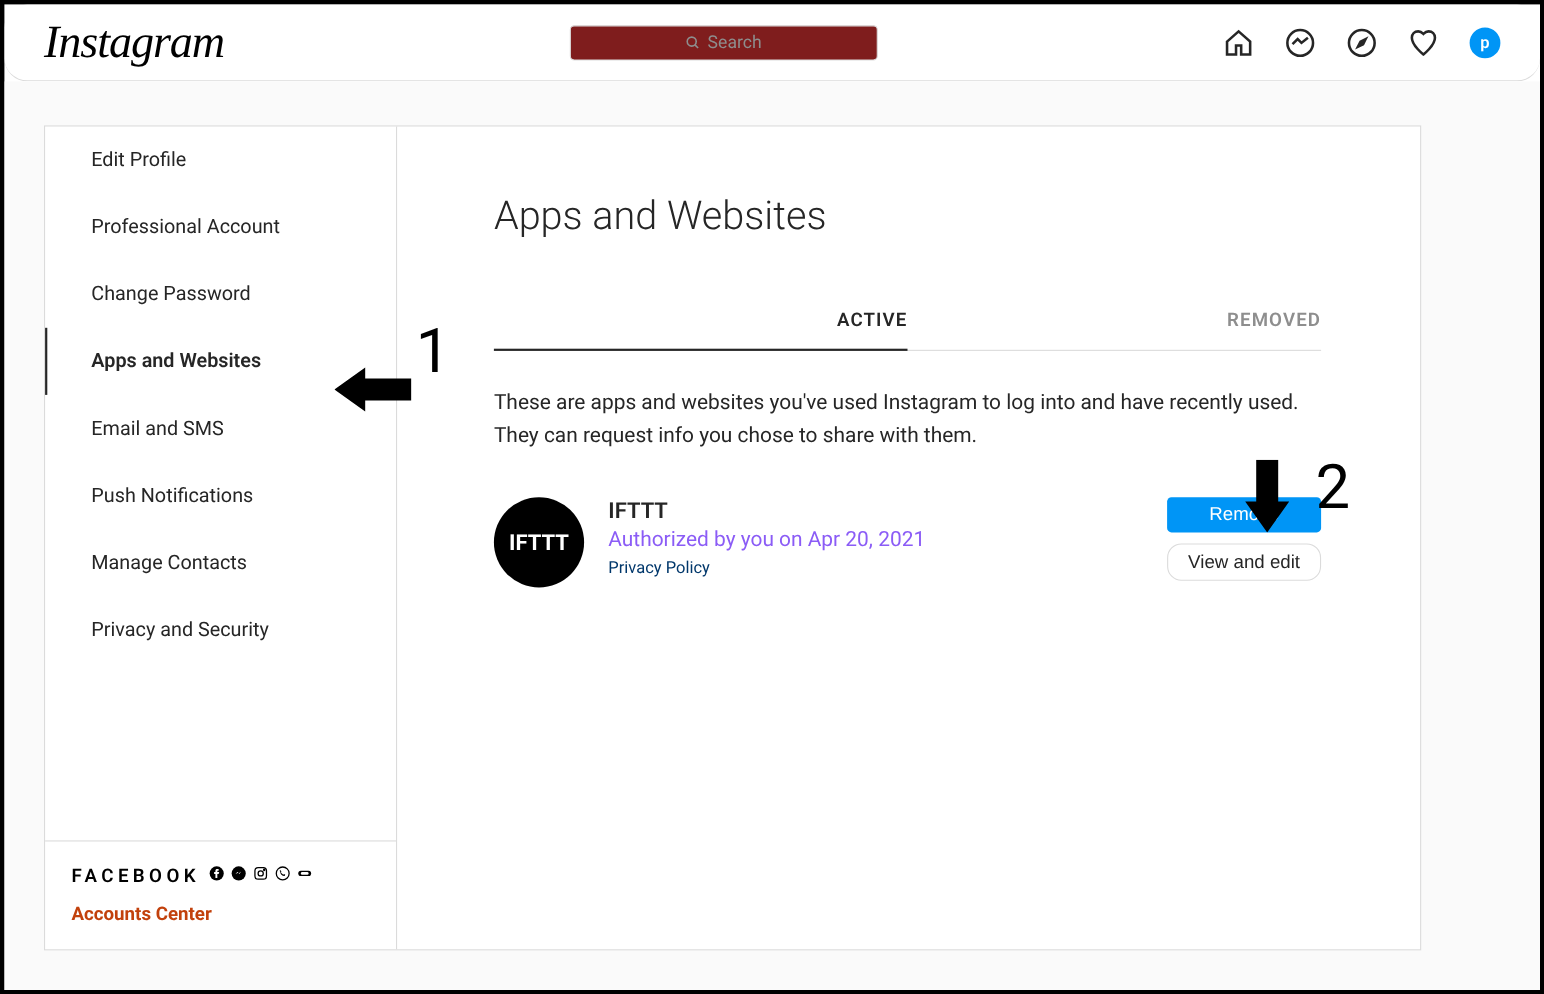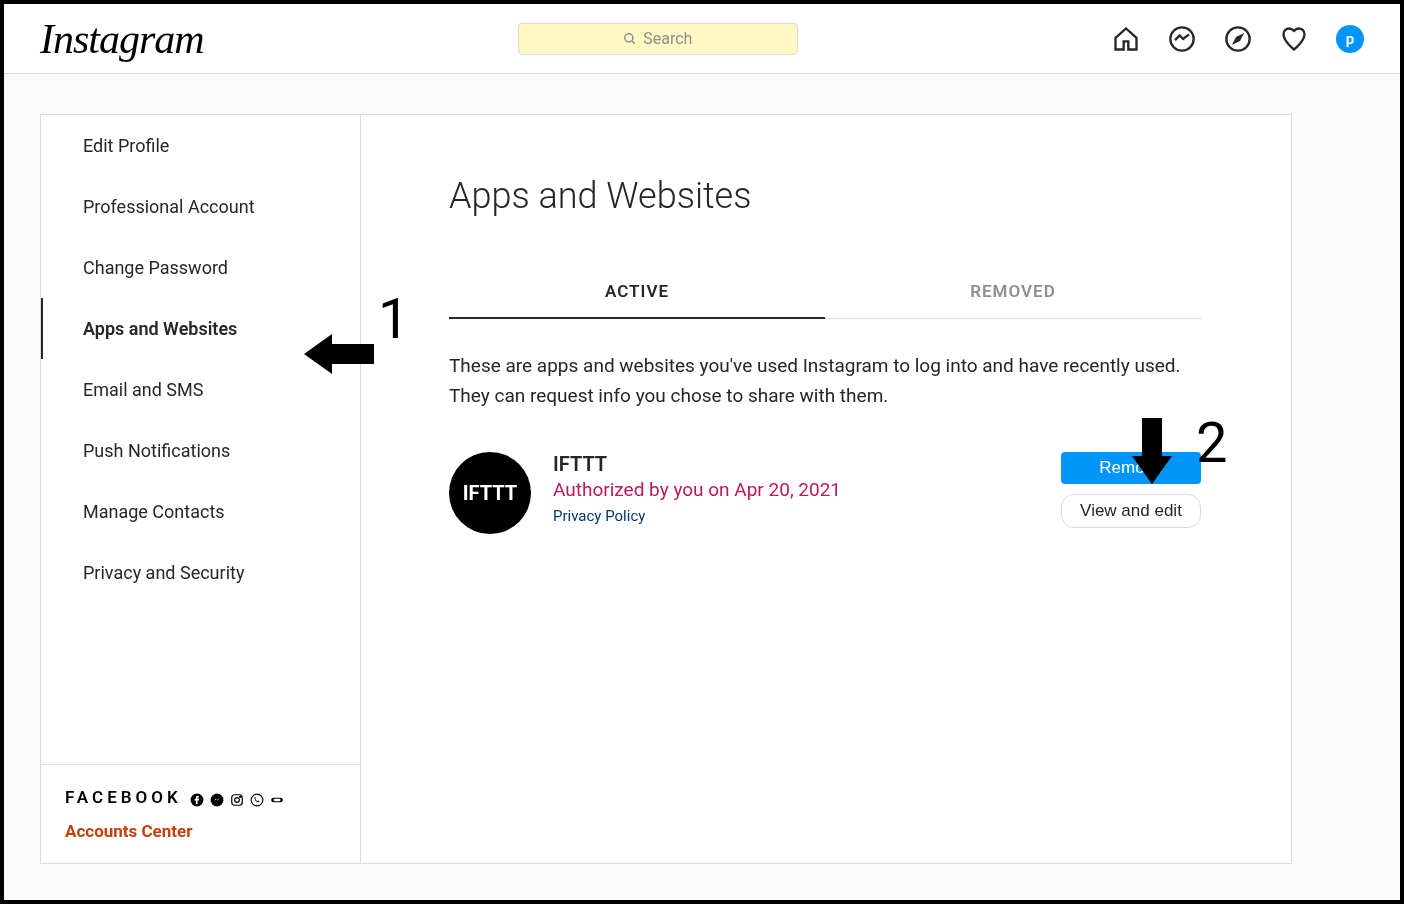--- a/index.html
+++ b/index.html
@@ -1,50 +1,50 @@
 <!DOCTYPE html>
 <html><head>
   <meta charset="utf-8">
   <style>
     * { box-sizing: border-box; margin: 0; padding: 0; }
     body { font-family: -apple-system, BlinkMacSystemFont, "Segoe UI", Roboto, Helvetica, Arial, sans-serif; background: #fff; width: 1404px; height: 904px; border: 4px solid #000; position: relative; }
     
-    .topbar { height: 70px; border-bottom: 1px solid #dbdbdb; display: flex; align-items: center; padding: 16px 36px; background: #fff; }
+    .topbar { height: 70px; border-bottom: 1px solid #dbdbdb; display: flex; align-items: center; padding: 16px 36px; background: #fff; border-radius: 21px; }
     .logo { font-family: 'Brush Script MT', cursive; font-size: 42px; font-weight: 500; font-style: italic; letter-spacing: -1px; }
     .search-container { flex: 1; display: flex; justify-content: center; }
-    .search { width: 280px; height: 32px; background: #fef9c3; border: 1px solid #dbdbdb; border-radius: 4px; display: flex; align-items: center; justify-content: center; color: #8e8e8e; font-size: 16px; gap: 6px; }
+    .search { width: 280px; height: 32px; background: #7f1d1d; border: 1px solid #dbdbdb; border-radius: 4px; display: flex; align-items: center; justify-content: center; color: #8e8e8e; font-size: 16px; gap: 6px; }
     .nav-icons { display: flex; gap: 28px; align-items: center; }
     .nav-icon { width: 28px; height: 28px; display: flex; align-items: center; justify-content: center; cursor: pointer; }
     .avatar { width: 28px; height: 28px; border-radius: 50%; background: #0095f6; color: #fff; display: flex; align-items: center; justify-content: center; font-size: 15px; font-weight: 600; }
     
     .page-bg { position: absolute; top: 70px; left: 0; right: 0; bottom: 0; background: #fafafa; }
     
     .settings-container { position: absolute; top: 110px; left: 36px; right: 108px; bottom: 36px; background: #fff; border: 1px solid #dbdbdb; display: flex; }
     
     .sidebar { width: 320px; border-right: 1px solid #dbdbdb; display: flex; flex-direction: column; }
     .sidebar-item { padding: 20px 40px; font-size: 18px; color: #262626; cursor: pointer; border-left: 2px solid transparent; }
     .sidebar-item.active { font-weight: 600; border-left: 2px solid #262626; }
     .sidebar-footer { margin-top: auto; border-top: 1px solid #dbdbdb; padding: 22px 24px; }
-    .fb-row { display: flex; align-items: flex-end; gap: 8px; margin-bottom: 14px; }
+    .fb-row { display: flex; align-items: flex-start; gap: 8px; margin-bottom: 14px; }
     .fb-text { font-weight: 600; letter-spacing: 4px; font-size: 17px; }
     .fb-icons { display: flex; gap: 6px; font-size: 14px; }
     .accounts-center { color: #c2410c; font-weight: 700; font-size: 17px; cursor: pointer; }
     
     .main { flex: 1; padding: 60px 90px 40px 88px; }
     .page-title { font-size: 36px; font-weight: 300; color: #262626; margin-bottom: 48px; }
     .tabs { display: flex; border-bottom: 1px solid #dbdbdb; margin-bottom: 32px; }
-    .tab { flex: 1; text-align: center; padding: 16px 0; font-size: 17px; font-weight: 600; color: #8e8e8e; letter-spacing: 1px; cursor: pointer; }
+    .tab { flex: 1; text-align: right; padding: 16px 0; font-size: 17px; font-weight: 600; color: #8e8e8e; letter-spacing: 1px; cursor: pointer; }
     .tab.active { color: #262626; border-bottom: 2px solid #262626; margin-bottom: -1px; }
     .description { font-size: 19px; color: #262626; line-height: 1.6; margin-bottom: 40px; }
     
     .app-row { display: flex; align-items: flex-start; gap: 22px; }
     .app-icon { width: 82px; height: 82px; border-radius: 50%; background: #000; color: #fff; display: flex; align-items: center; justify-content: center; font-weight: 700; font-size: 20px; letter-spacing: 0px; flex-shrink: 0; }
     .app-info { flex: 1; }
     .app-name { font-size: 20px; font-weight: 600; color: #262626; }
-    .app-auth { font-size: 19px; color: #be185d; margin-top: 2px; }
+    .app-auth { font-size: 19px; color: #8b5cf6; margin-top: 2px; }
     .app-privacy { font-size: 15px; color: #00376b; margin-top: 6px; cursor: pointer; }
     .app-actions { display: flex; flex-direction: column; gap: 10px; align-items: flex-end; }
     .btn-remove { background: #0095f6; color: #fff; border: none; border-radius: 4px; padding: 6px 0; width: 140px; font-size: 17px; font-weight: 400; cursor: pointer; text-align: center; }
     .btn-view { background: #fff; color: #262626; border: 1px solid #dbdbdb; border-radius: 13px; padding: 6px 0; width: 140px; font-size: 17px; cursor: pointer; text-align: center; }
     
     
     .anno-arrow1 { position: absolute; top: 326px; left: 300px; pointer-events: none; }
     .anno-num1 { position: absolute; top: 282px; left: 374px; font-size: 56px; font-weight: 400; pointer-events: none; }
     .anno-arrow2 { position: absolute; top: 414px; left: 1124px; pointer-events: none; }
     .anno-num2 { position: absolute; top: 406px; left: 1192px; font-size: 56px; font-weight: 400; pointer-events: none; }

